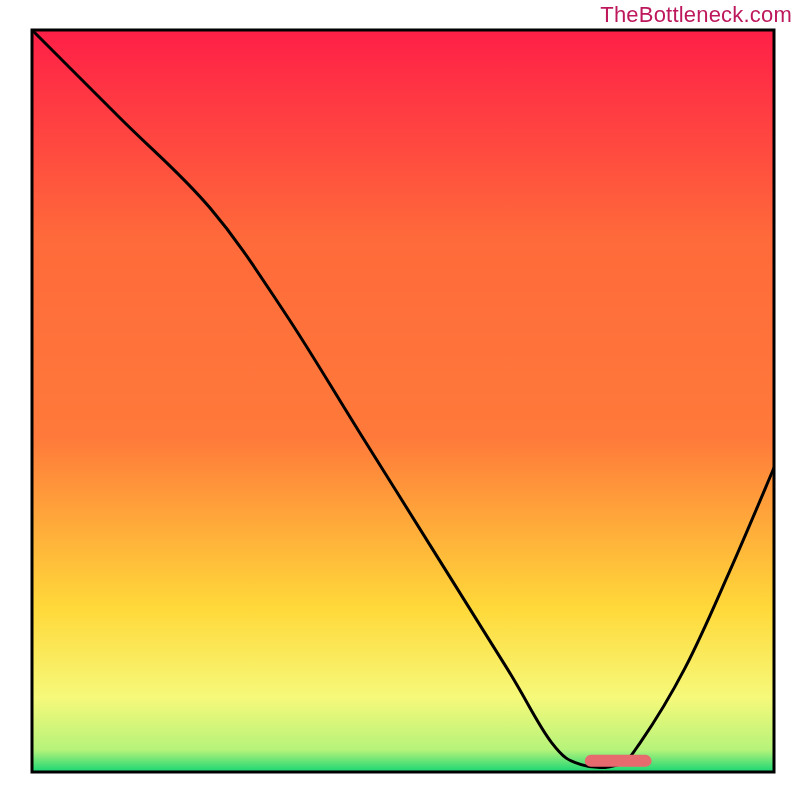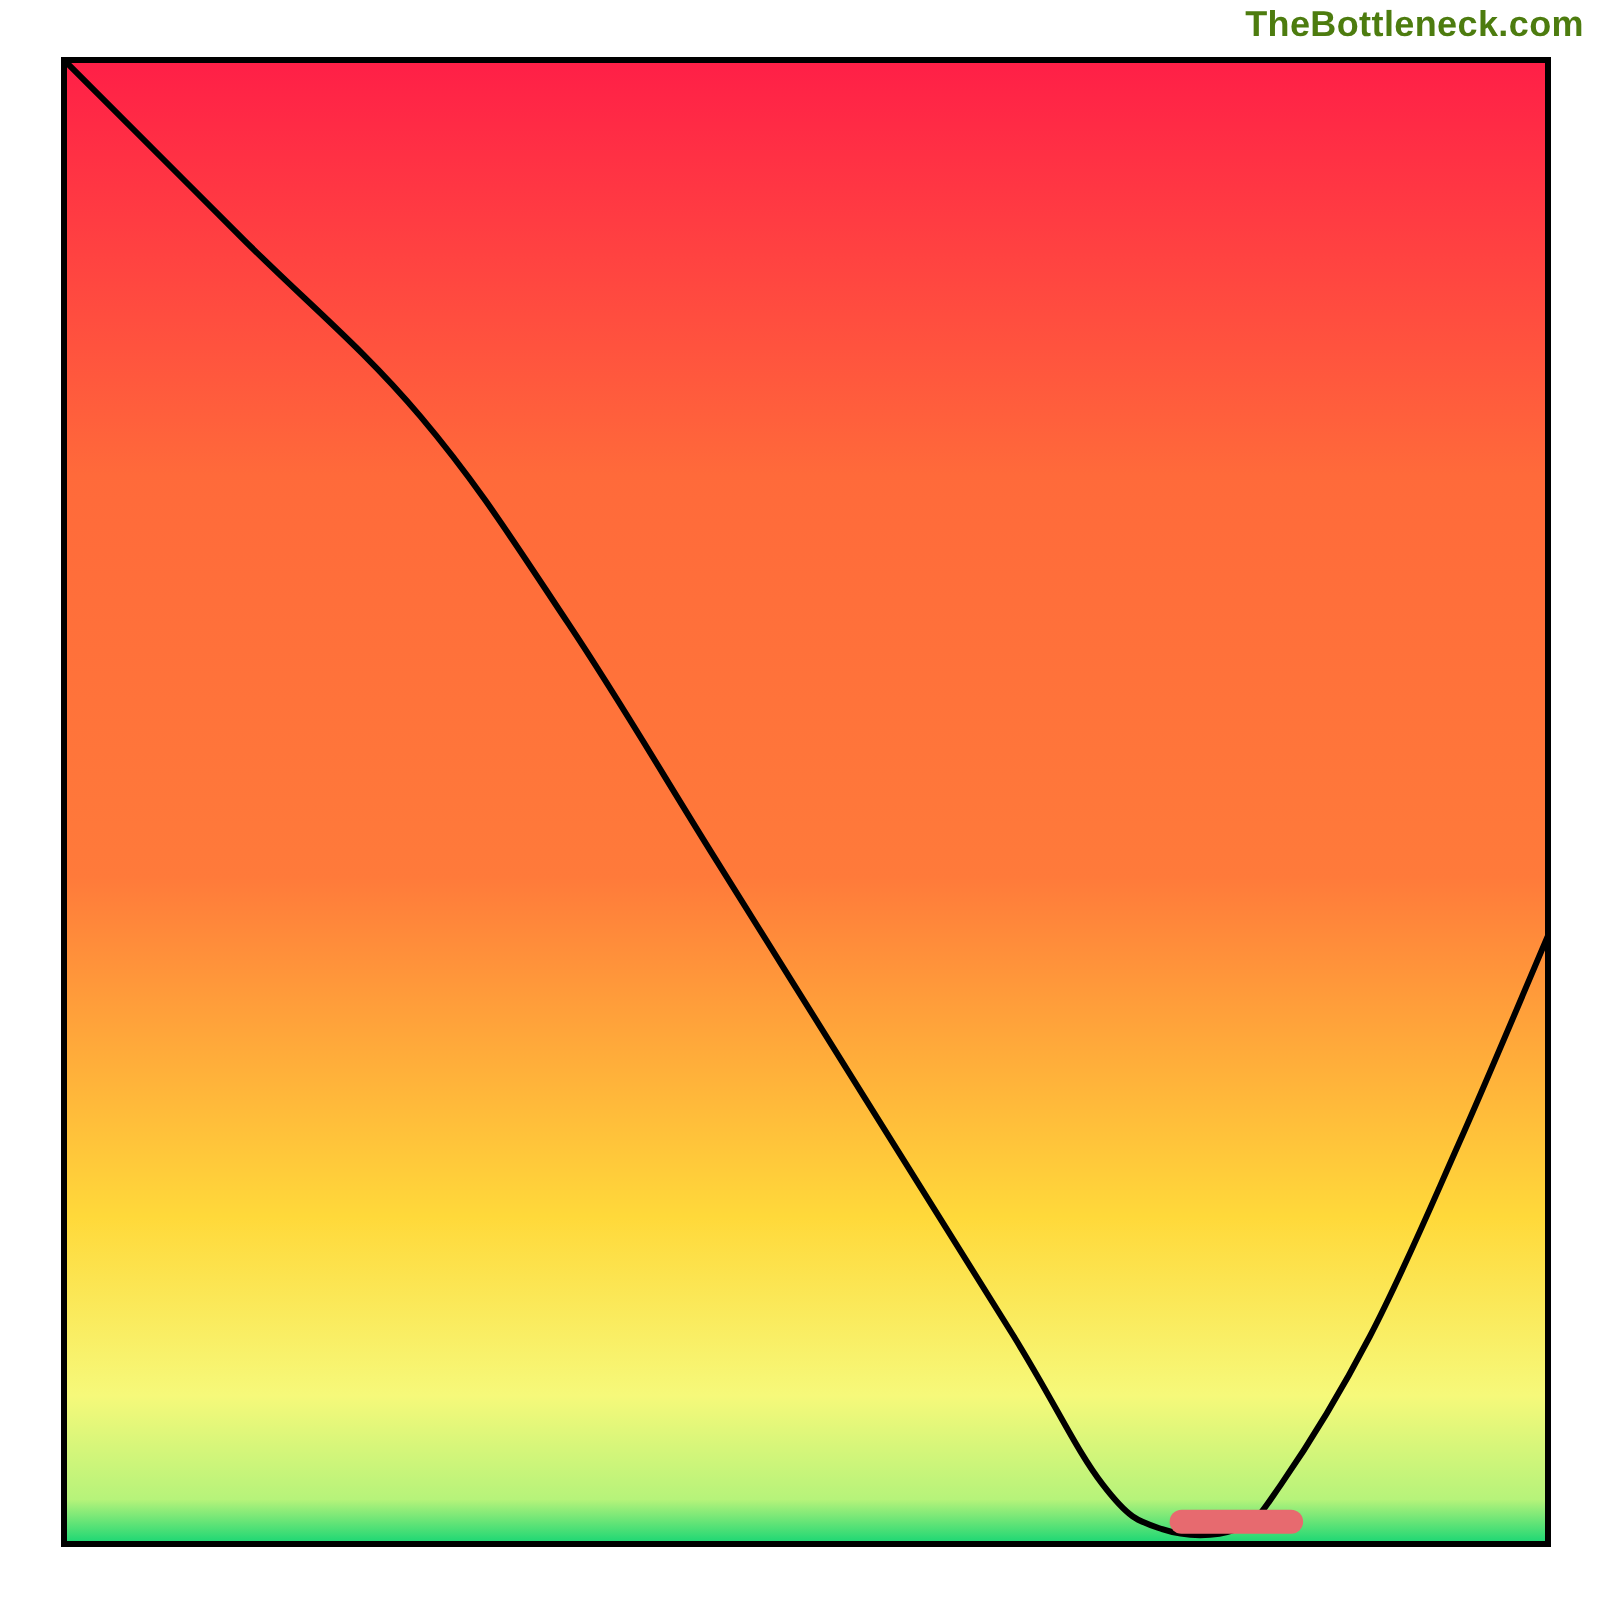--- a/index.html
+++ b/index.html
@@ -12,23 +12,23 @@
   }
   .wrap {
     position: relative;
     width: 800px;
     height: 800px;
   }
   .watermark {
     position: absolute;
     top: 2px;
     right: 8px;
-    font-size: 18px;
-    font-weight: 700;
-    color: #4d7c0f;
+    font-size: 22px;
+    font-weight: 400;
+    color: #be185d;
     letter-spacing: 0.2px;
   }
   svg.chart {
     position: absolute;
     left: 0;
     top: 0;
   }
 </style>
 </head>
 <body>

